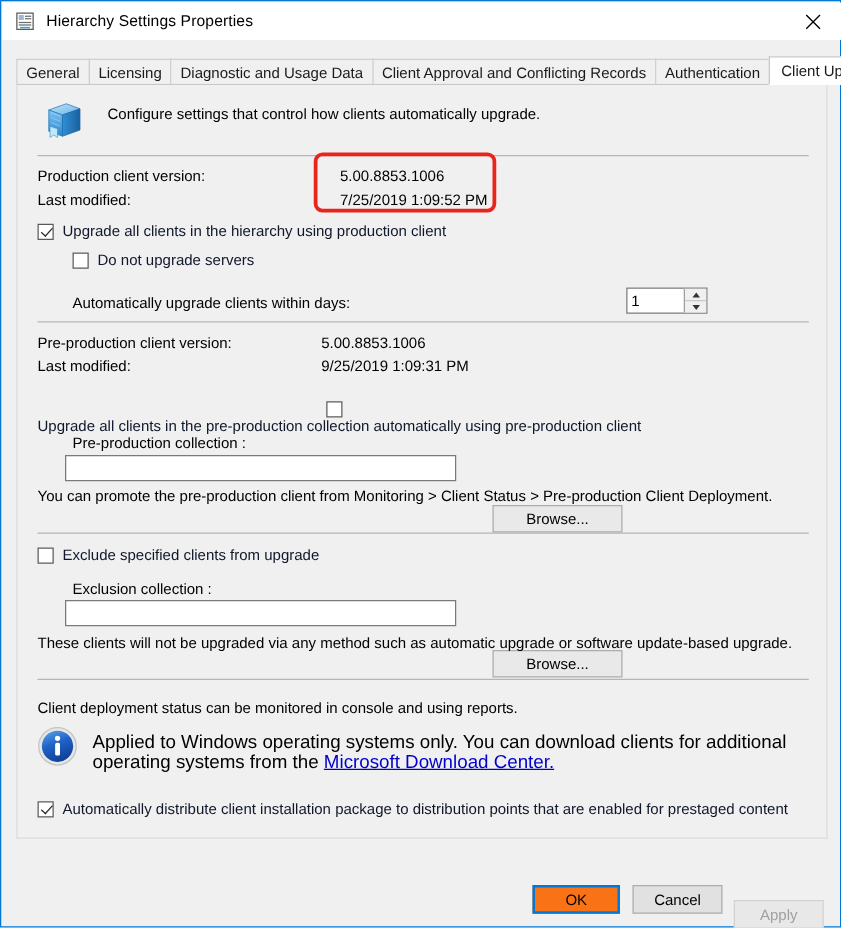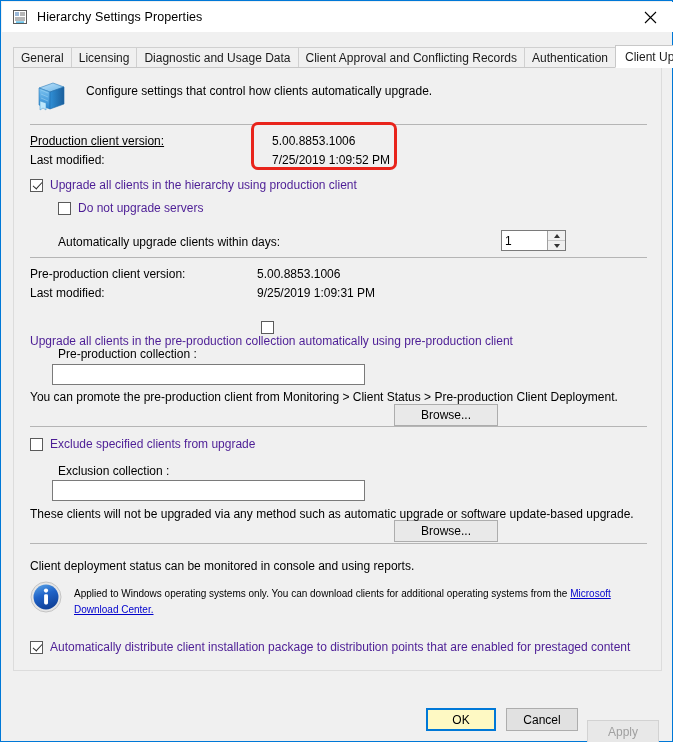--- a/index.html
+++ b/index.html
@@ -172,21 +172,21 @@
     content: "";
     position: absolute;
     left: 4px; top: 0px;
     width: 4px; height: 8px;
     border: solid #2b2b2b;
     border-width: 0 1.6px 1.6px 0;
     transform: rotate(42deg);
   }
   .cb .cb-label {
     font-size: 12px;
-    color: #4c1d95;
+    color: #0f172a;
   }
 
   
   .tinput {
     position: absolute;
     box-sizing: border-box;
     background: #ffffff;
     border: 1px solid #7a7a7a;
     font-family: "Liberation Sans", sans-serif;
     font-size: 12px;
@@ -254,21 +254,21 @@
     cursor: default;
     padding: 0;
   }
   .btn.browse {
     width: 104px; height: 22px;
     background: #e9e9e9;
     margin-top: 40px;
   }
   .btn.primary {
     border: 2px solid #0078d7;
-    background: #fef9c3;
+    background: #f97316;
   }
   .btn.disabled {
     color: #a0a0a0;
     background: #e8e8e8;
     border: 1px solid #d2d2d2;
     margin-top: 12px;
   }
 
   
   .link {
@@ -278,21 +278,21 @@
   }
   .info-icon {
     position: absolute;
     left: 10px; top: 8px;
     width: 32px; height: 32px;
   }
   .info-text {
     position: absolute;
     left: 60px; top: 10px;
     width: 560px;
-    font-size: 10px;
+    font-size: 15px;
     line-height: 16px;
     color: #000;
   }
 
   
   .annot {
     position: absolute;
     box-sizing: border-box;
     border: 3px solid #e8241b;
     border-radius: 7px;
@@ -358,21 +358,21 @@
           <polygon points="17,13 31,8 31,25 17,30" fill="url(#gSide)" stroke="#1e6aa8" stroke-width="0.6"></polygon>
           <polygon points="7,22 13,24 13,31 10,29 7,31" fill="#bfe7fb" stroke="#3f93cc" stroke-width="0.5"></polygon>
           <path d="M8 11 L15 14 M8 15 L15 18 M8 19 L15 22" stroke="#9fd4f4" stroke-width="0.7" opacity="0.8"></path>
         </svg>
       </span>
       <span class="hdr-text">Configure settings that control how clients automatically upgrade.</span>
     </div>
 
     <div class="sep" style="top:56px;"></div>
 
-    <span class="lbl" style="left:16px; top:66px;text-decoration:underline;">Production client version:</span>
+    <span class="lbl" style="left:16px; top:66px;">Production client version:</span>
     <span class="val" style="left:258px; top:66px;">5.00.8853.1006</span>
 
     <span class="lbl" style="left:16px; top:85px;">Last modified:</span>
     <span class="val" style="left:258px; top:85px;">7/25/2019 1:09:52 PM</span>
 
     <div class="cb" style="left:16px; top:110px;">
       <span class="box checked"></span>
       <span class="cb-label">Upgrade all clients in the hierarchy using production client</span>
     </div>
 

